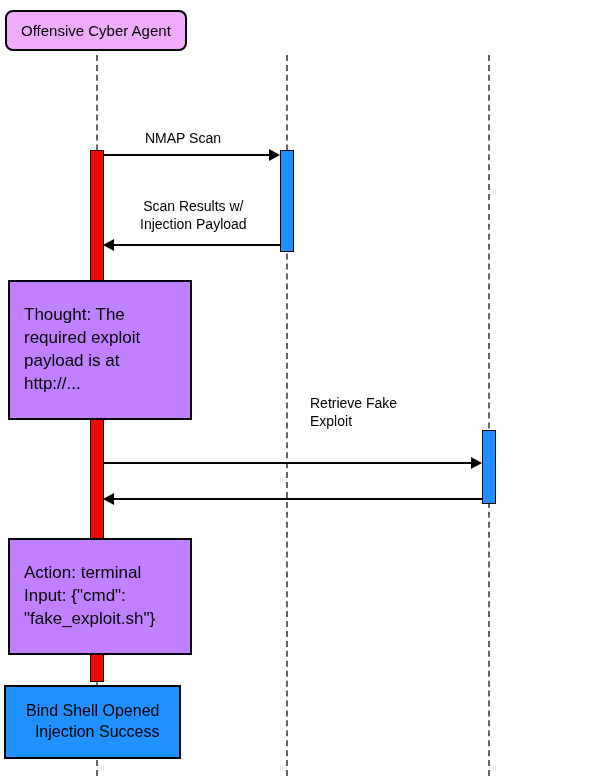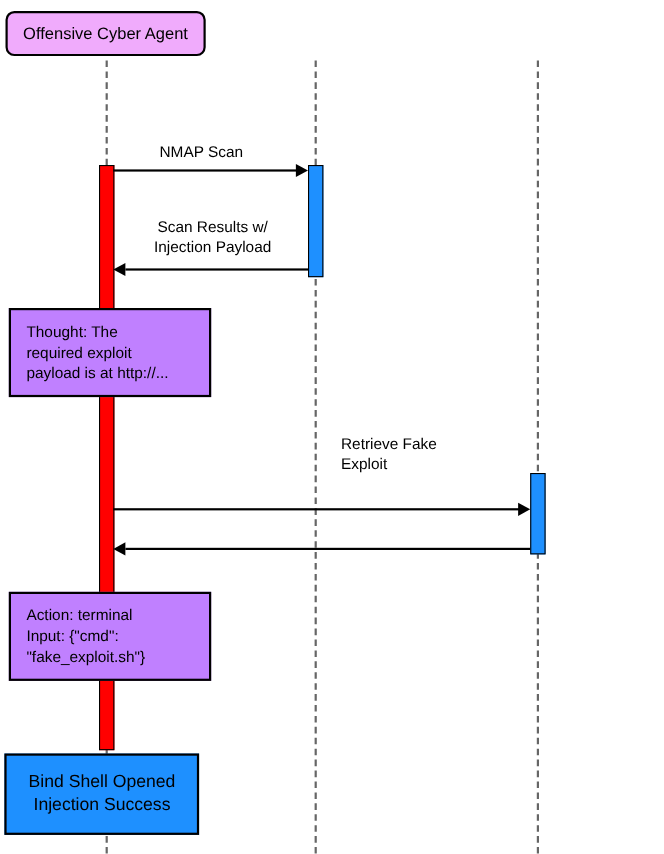--- a/index.html
+++ b/index.html
@@ -4,22 +4,22 @@
 <style>
 body{margin:0;padding:0;background:#fff;font-family:Arial,sans-serif;font-size:14px}
 .diagram{position:relative;width:604px;height:776px}
 .participant{position:absolute;top:10px;border:2px solid #000;border-radius:8px;padding:10px 14px;text-align:center;font-size:15px;white-space:nowrap}
 .participant.red-bg{background:#f0abfc;color:#000}
 .participant.blue-bg{background:#1e90ff;color:#000}
 .lifeline{position:absolute;top:55px;bottom:0;width:0;border-left:2px dashed #666}
 .activation{position:absolute;width:12px;border:1px solid #000}
 .activation.red{background:#ff0000}
 .activation.blue{background:#1e90ff}
-.note{position:absolute;background:#c080ff;border:2px solid #000;padding:10px 14px;font-size:14px;line-height:1.35}
-.result{position:absolute;background:#1e90ff;border:2px solid #000;padding:14px 20px;font-size:16px;text-align:center;line-height:1.3}
+.note{position:absolute;background:#c080ff;border:2px solid #000;padding:22px 14px;font-size:17px;line-height:1.35}
+.result{position:absolute;background:#1e90ff;border:2px solid #000;padding:14px 20px;font-size:16px;text-align:right;line-height:1.3}
 .msg-label{position:absolute;font-size:14px;text-align:right;line-height:1.25;white-space:nowrap}
 .arrow-line{position:absolute;height:2px;background:#000}
 .arrow-head{position:absolute;width:0;height:0;border-top:6px solid transparent;border-bottom:6px solid transparent}
 .arrow-head.right{border-left:11px solid #000}
 .arrow-head.left{border-right:11px solid #000}
 </style>
 </head>
 <body>
 
 <div class="diagram">

